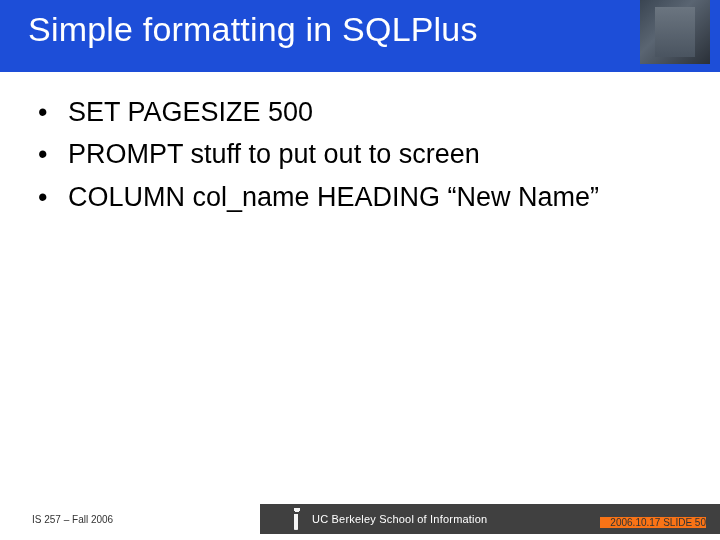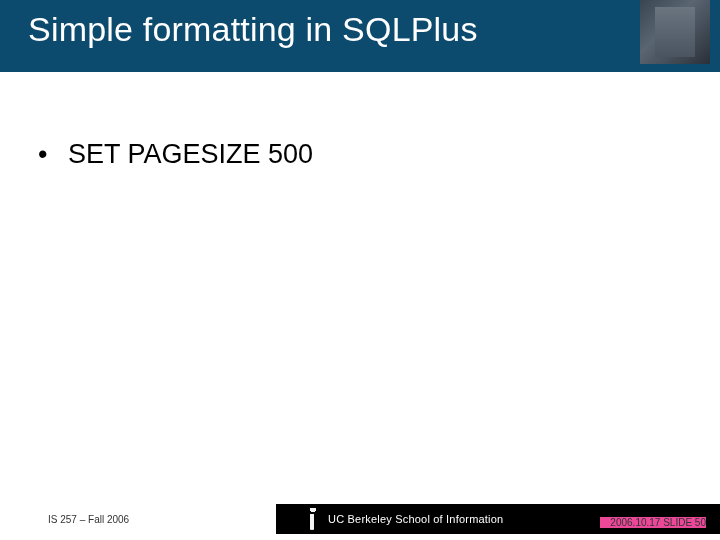--- a/index.html
+++ b/index.html
@@ -1,44 +1,46 @@
 <!DOCTYPE html>
 <html><head>
 <meta charset="utf-8">
 <style>
   * { margin: 0; padding: 0; box-sizing: border-box; }
   html, body { width: 720px; height: 540px; font-family: Arial, Helvetica, sans-serif; background: #fff; overflow: hidden; }
   .slide { width: 720px; height: 540px; position: relative; display: flex; flex-direction: column; }
-  .title-bar { background: #0c4a6e; height: 72px; display: flex; align-items: flex-start; padding: 10px 4px 0 28px; position: relative; }
+  .title-bar { background: #1d4ed8; height: 72px; display: flex; align-items: flex-start; padding: 10px 4px 0 28px; position: relative; }
   .title-text { color: #fff; font-size: 34px; font-weight: 400; letter-spacing: 0.2px; }
   .title-photo { position: absolute; right: 10px; top: 0; width: 70px; height: 64px; background: linear-gradient(135deg, #3a4552 0%, #5a6572 40%, #2a3038 100%); display: flex; align-items: center; justify-content: center; }
   .title-photo::after { content: ""; width: 40px; height: 50px; background: linear-gradient(180deg, #6b7580 0%, #4a5460 100%); }
   .body { flex: 1; padding: 22px 30px 0 38px; }
-  ul.bullets { list-style: none; margin-top: 42px; }
+  ul.bullets { list-style: none; }
   ul.bullets li { font-size: 27px; color: #000; line-height: 1.35; margin-bottom: 6px; position: relative; padding-left: 30px; }
   ul.bullets li::before { content: "•"; position: absolute; left: 0; top: 0; font-size: 27px; }
   .footer { height: 40px; position: relative; }
-  .footer-band { position: absolute; left: 16px; right: 0; bottom: 6px; height: 30px; display: flex; align-items: center; }
+  .footer-band { position: absolute; left: 0; right: 0; bottom: 6px; height: 30px; display: flex; align-items: center; }
   .footer-left { width: 260px; padding-left: 32px; font-size: 10px; color: #333; }
-  .footer-center { flex: 1; background: #000000; height: 30px; display: flex; align-items: center; justify-content: flex-start; padding-left: 28px; position: relative; }
+  .footer-center { flex: 1; background: #404040; height: 30px; display: flex; align-items: center; justify-content: flex-start; padding-left: 28px; position: relative; }
   .footer-center .logo { width: 16px; height: 22px; margin-right: 8px; display: inline-block; background: radial-gradient(circle at 50% 20%, #fff 0 3px, transparent 3px), linear-gradient(#fff,#fff); background-size: 6px 6px, 4px 16px; background-position: 6px 0, 6px 6px; background-repeat: no-repeat; border-radius: 2px 2px 8px 8px; opacity: 0.95; }
   .footer-center .school { color: #fff; font-size: 11px; letter-spacing: 0.2px; }
-  .footer-right { position: absolute; right: 14px; bottom: 12px; font-size: 10px; color: #333; background: #ec4899; padding-left: 10px; }
+  .footer-right { position: absolute; right: 14px; bottom: 12px; font-size: 10px; color: #333; background: #f97316; padding-left: 10px; }
 </style>
 </head>
 <body>
 
 <div class="slide">
   <div class="title-bar">
     <div class="title-text">Simple formatting in SQLPlus</div>
     <div class="title-photo"></div>
   </div>
   <div class="body">
     <ul class="bullets">
       <li>SET PAGESIZE 500</li>
+      <li>PROMPT stuff to put out to screen</li>
+      <li>COLUMN col_name HEADING “New Name”</li>
     </ul>
   </div>
   <div class="footer">
     <div class="footer-band">
       <div class="footer-left">IS 257 – Fall 2006</div>
       <div class="footer-center">
         <span class="logo"></span>
         <span class="school">UC Berkeley School of Information</span>
       </div>
     </div>

